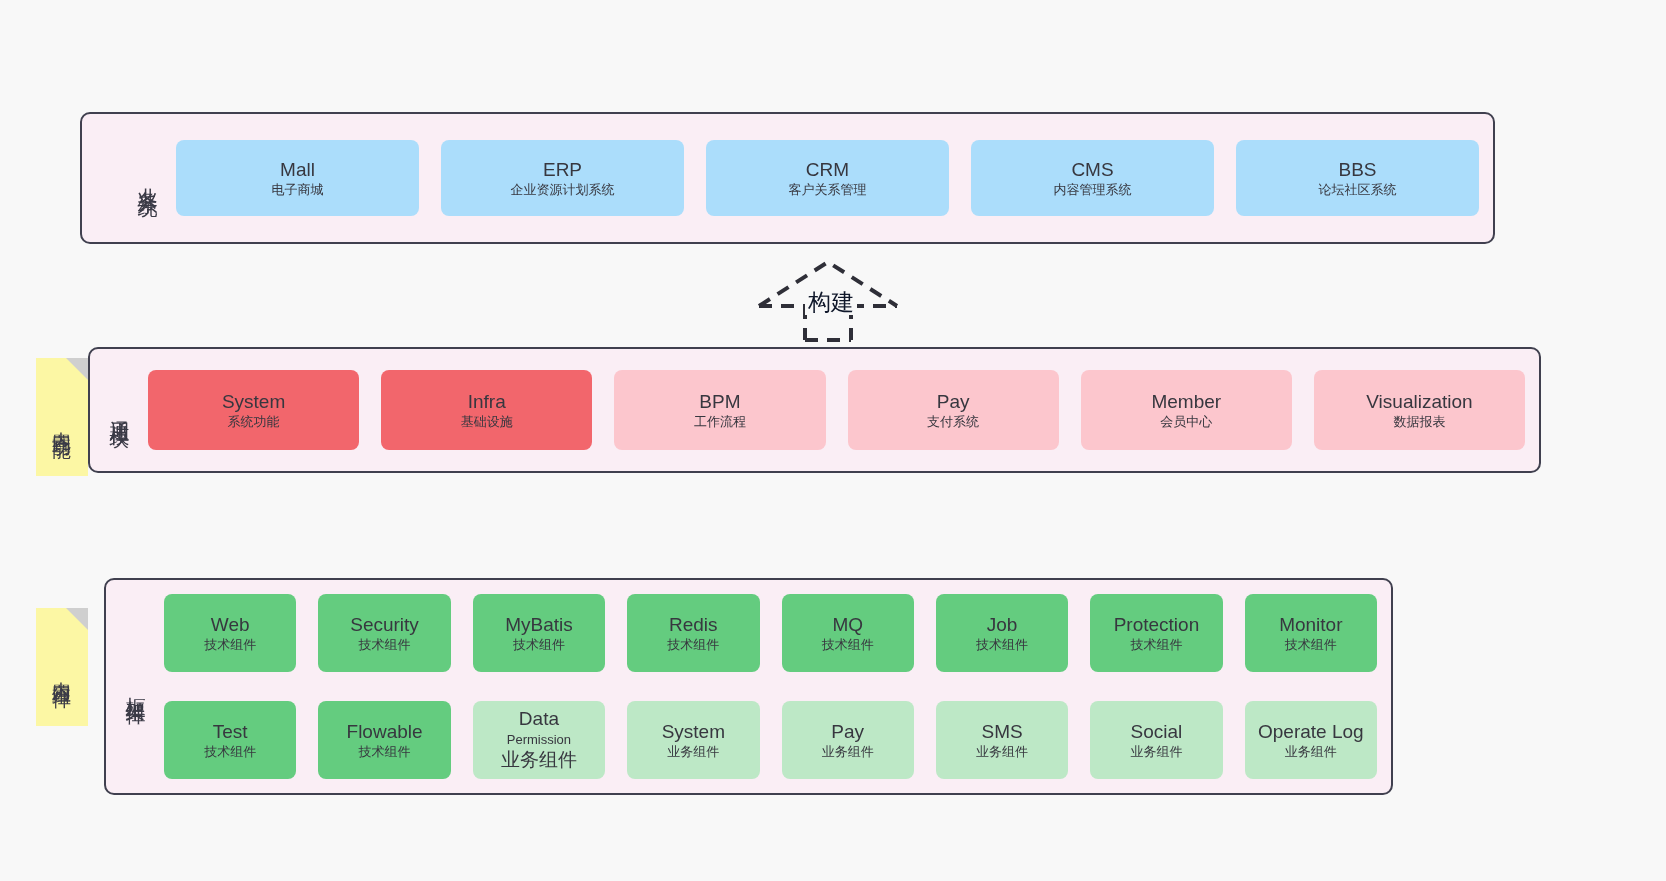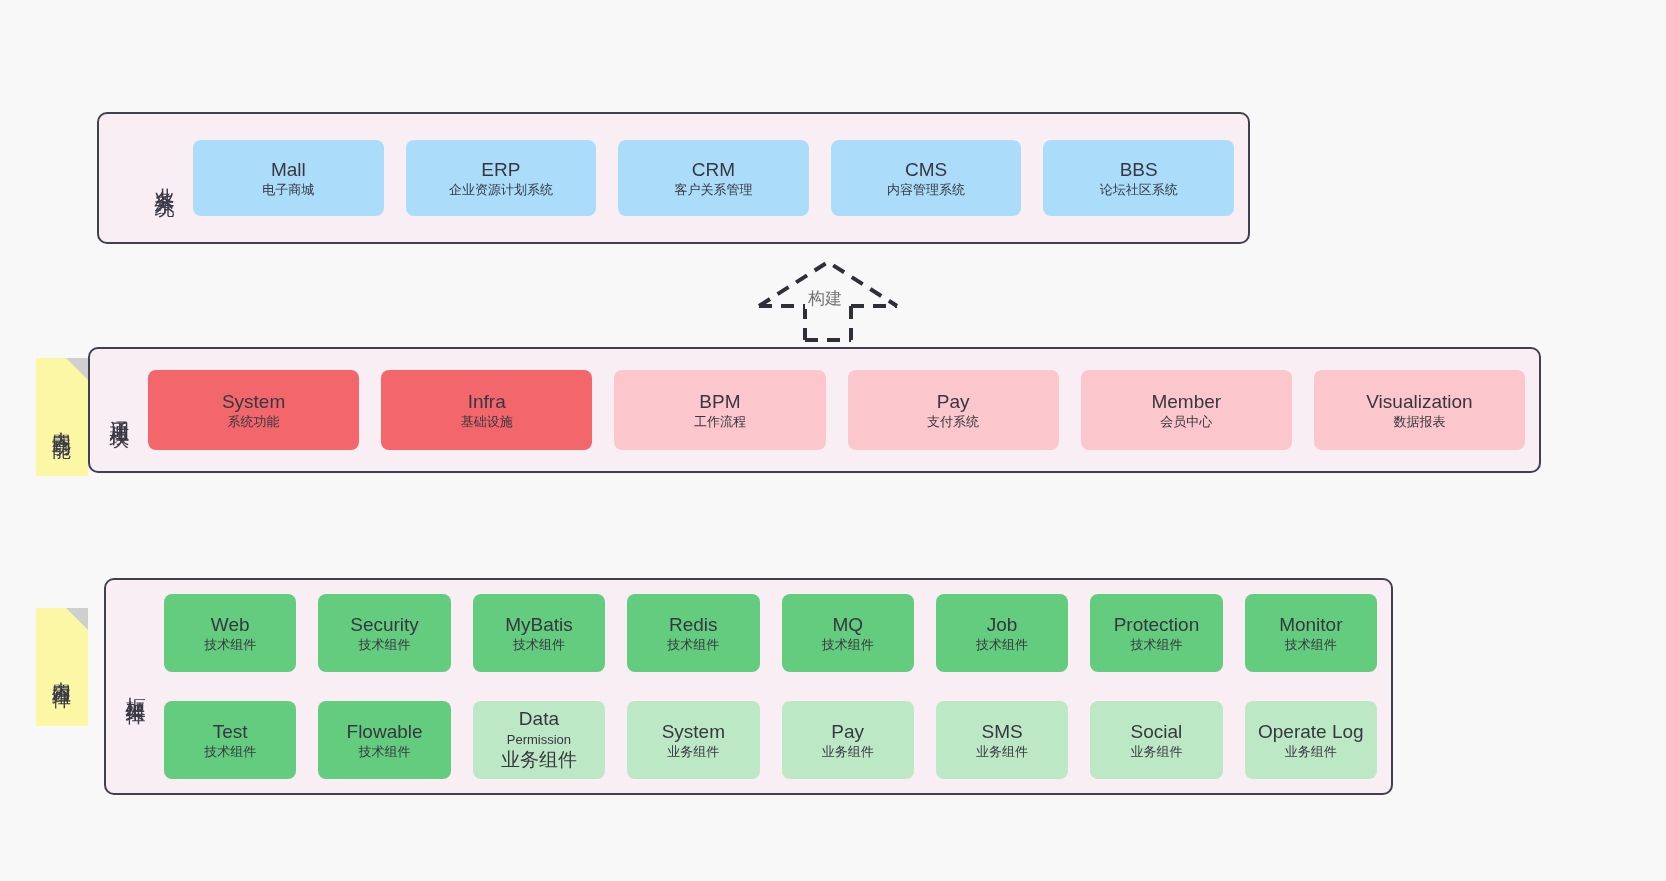--- a/index.html
+++ b/index.html
@@ -115,34 +115,34 @@
     border-top: 22px solid #cfcfcf;
   }
 
   
   .arrow-wrap {
     position: absolute;
   }
   .arrow-wrap svg { display: block; overflow: visible; }
   .arrow-label {
     position: absolute;
-    font-size: 17px;
-    color: #737373;
+    font-size: 23px;
+    color: #0f172a;
     background: #f8f8f8;
     padding: 0 3px;
     white-space: nowrap;
     line-height: 1.1;
   }
 </style>
 </head>
 <body>
 
 <div class="canvas">
 
-  <div class="layer" style="left:97px; top:112px; width:1153px; height:132px;padding-left:36px;">
+  <div class="layer" style="left:80px; top:112px; width:1415px; height:132px;padding-left:36px;">
     <div class="layer-title">业务系统</div>
     <div class="layer-body">
       <div class="row">
 
         <div class="card c-blue h-business">
           <span class="l1">Mall</span>
           <span class="l2">电子商城</span>
         </div>
 
 

